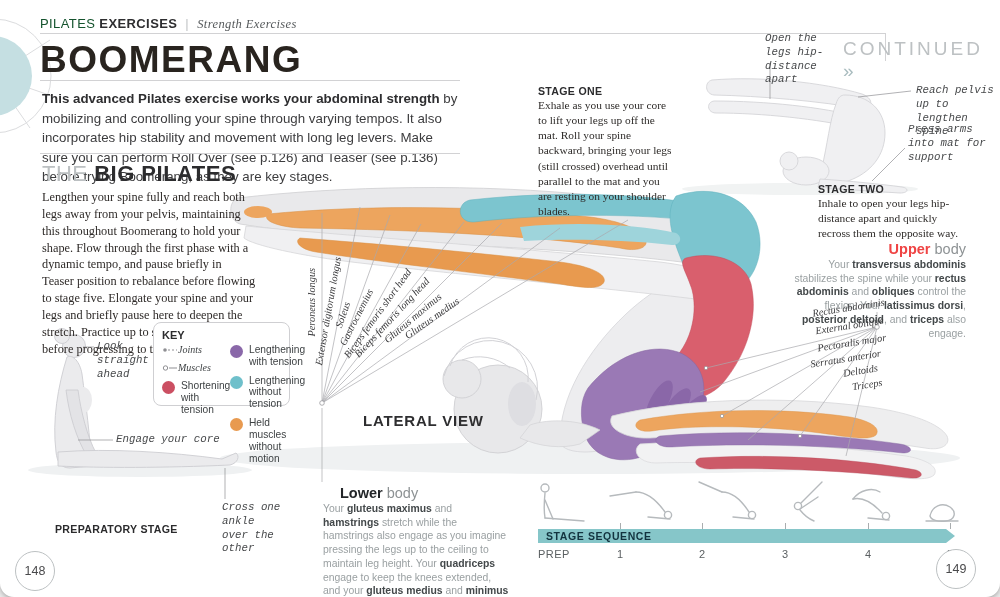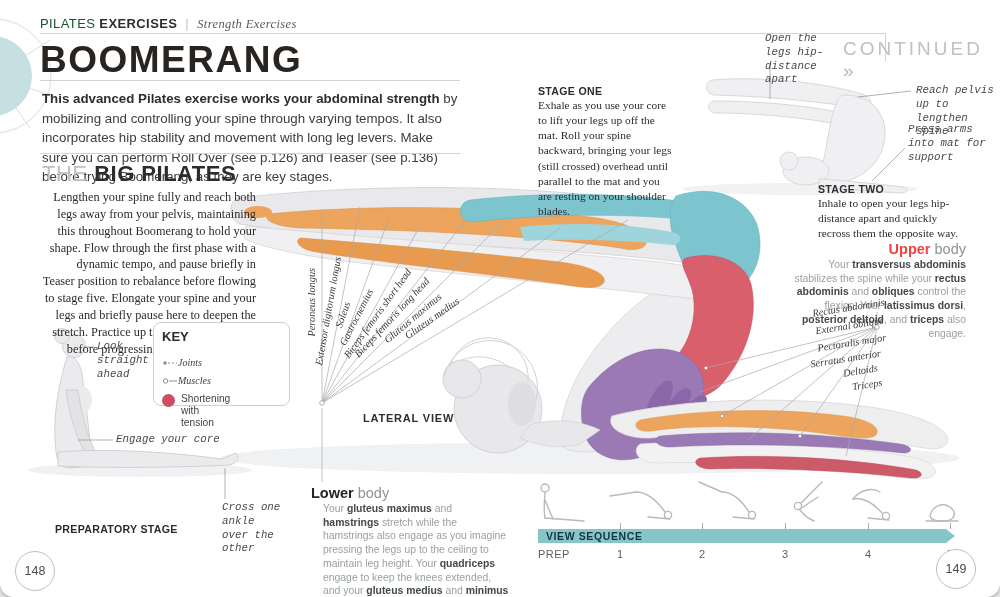--- a/index.html
+++ b/index.html
@@ -1,20 +1,20 @@
 <!DOCTYPE html>
 <html><head>
 <meta charset="utf-8">
 <style>
   html,body{margin:0;padding:0;background:#e9e9e9;}
   #page{position:relative;width:1000px;height:597px;background:#ffffff;overflow:hidden;
         font-family:"Liberation Sans",sans-serif;border-radius:0 0 14px 14px;
         box-shadow:0 2px 4px rgba(0,0,0,.25);}
   .abs{position:absolute;}
-  .serif{font-family:"Liberation Serif","DejaVu Serif",serif;text-align:right;}
+  .serif{font-family:"Liberation Serif","DejaVu Serif",serif;}
   .ann{font-family:Liberation Mono, monospace;font-style:italic;
        font-size:10.8px;line-height:1.28;color:#47494b;}
   .rule{position:absolute;background:#d2d2d4;height:1px;}
   .smallhead{font-size:10.6px;font-weight:bold;color:#2b2b2d;letter-spacing:.3px;}
   .stagebody{font-family:"Liberation Serif","DejaVu Serif",serif;font-size:11.4px;
              line-height:1.33;color:#2e2b29;}
   .mutedbody{font-size:10.4px;line-height:1.32;color:#9aa0a2;}
   .mutedbody .b{font-weight:bold;color:#43484a;}
   .mlabel{font-family:"Liberation Serif","DejaVu Serif",serif;font-style:italic;
           font-size:10.3px;color:#39393b;white-space:nowrap;}
@@ -245,29 +245,29 @@
   <div class="fanlab">
       <span class="mlabel" style="transform:rotate(-47deg) translateX(62px) translateY(-11px);">Biceps femoris long head</span>
     </div>
   <div class="fanlab">
       <span class="mlabel" style="transform:rotate(-40deg) translateX(92px) translateY(-11px);">Gluteus maximus</span>
     </div>
   <div class="fanlab">
       <span class="mlabel" style="transform:rotate(-35deg) translateX(110px) translateY(-11px);">Gluteus medius</span>
     </div>
 
-  <div class="abs" style="left:363px;top:412px;font-size:11px;font-weight:bold;letter-spacing:.8px;color:#2e2e30;">LATERAL VIEW</div>
-
-  <div class="abs" style="left:311px;top:485px;font-size:14.5px;">
+  <div class="abs" style="left:363px;top:412px;font-size:15px;font-weight:bold;letter-spacing:.8px;color:#2e2e30;">LATERAL VIEW</div>
+
+  <div class="abs" style="left:340px;top:485px;font-size:14.5px;">
     <span style="font-weight:bold;color:#232629;">Lower</span><span style="color:#8d9294;"> body</span>
   </div>
   <div class="abs mutedbody" style="left:323px;top:502px;width:186px;"><span>Your </span><span class="b">gluteus maximus</span><span> and </span><span class="b">hamstrings</span><span> stretch while the hamstrings also engage as you imagine pressing the legs up to the ceiling to maintain leg height. Your </span><span class="b">quadriceps</span><span> engage to keep the knees extended, and your </span><span class="b">gluteus medius</span><span> and </span><span class="b">minimus</span></div>
 
   <div class="abs" style="left:153px;top:322px;width:137px;height:84px;border:1px solid #cfcfd2;border-radius:8px;background:#fff;padding:6px 8px;box-sizing:border-box;">
-    <div style="font-size:13px;font-weight:bold;color:#2b2b2d;margin-bottom:13px;">KEY</div>
+    <div style="font-size:11px;font-weight:bold;color:#2b2b2d;margin-bottom:3px;">KEY</div>
     <div style="display:flex;gap:6px;">
       <div style="width:62px;">
         <div class="keyrow">
           <svg width="16" height="10" style="margin-top:1px;">
               <circle cx="3" cy="5" r="1.8" fill="#8f8f93"></circle>
               <line x1="6" y1="5" x2="15" y2="5" stroke="#8f8f93" stroke-width="1" stroke-dasharray="2 2"></line>
             </svg>
           <span class="serif" style="font-style:italic;font-size:10px;color:#3e4244;">Joints</span>
         </div>
         <div class="keyrow">
@@ -275,31 +275,45 @@
               <circle cx="3.5" cy="5" r="2.2" fill="#fff" stroke="#8f8f93"></circle>
               <line x1="7" y1="5" x2="15" y2="5" stroke="#8f8f93" stroke-width="1"></line>
             </svg>
           <span class="serif" style="font-style:italic;font-size:10px;color:#3e4244;">Muscles</span>
         </div>
         <div class="keyrow">
           <span class="keydot" style="background: rgb(203, 79, 98);"></span>
           <span class="keylab">Shortening with tension</span>
         </div>
       </div>
+      <div style="flex:1;">
+        <div class="keyrow">
+          <span class="keydot" style="background: rgb(138, 104, 169);"></span>
+          <span class="keylab">Lengthening with tension</span>
+        </div>
+        <div class="keyrow">
+          <span class="keydot" style="background: rgb(111, 192, 203);"></span>
+          <span class="keylab">Lengthening without tension</span>
+        </div>
+        <div class="keyrow">
+          <span class="keydot" style="background: rgb(232, 154, 80);"></span>
+          <span class="keylab">Held muscles without motion</span>
+        </div>
+      </div>
     </div>
   </div>
 
   <div class="abs ann" style="left:97px;top:340px;width:52px;">Look straight ahead</div>
   <div class="abs ann" style="left:116px;top:433px;width:120px;">Engage your core</div>
   <div class="abs ann" style="left:222px;top:501px;width:62px;">Cross one ankle over the other</div>
 
   <div class="abs smallhead" style="left:55px;top:523px;">PREPARATORY STAGE</div>
 
   <div class="abs" style="left: 538px; top: 529px; width: 408px; height: 14px; display: flex; align-items: center; background: rgb(134, 198, 201);">
-    <span style="font-size:10.5px;font-weight:bold;color:#12333f;letter-spacing:.6px;padding-left:8px;">VIEW SEQUENCE</span>
+    <span style="font-size:10.5px;font-weight:bold;color:#12333f;letter-spacing:.6px;padding-left:8px;">STAGE SEQUENCE</span>
   </div>
   <div class="abs" style="left:946px;top:529px;width:0;height:0;border-top:7px solid transparent;border-bottom:7px solid transparent;border-left:9px solid #86c6c9;"></div>
   <div class="seqnum" style="left:538px;">PREP</div>
   <div class="seqnum" style="left:617px;">1</div>
   <div class="seqnum" style="left:699px;">2</div>
   <div class="seqnum" style="left:782px;">3</div>
   <div class="seqnum" style="left:865px;">4</div>
   <div class="seqnum" style="left:947px;">5</div>
   <div class="tick" style="left:620px;"></div>
   <div class="tick" style="left:702px;"></div>

